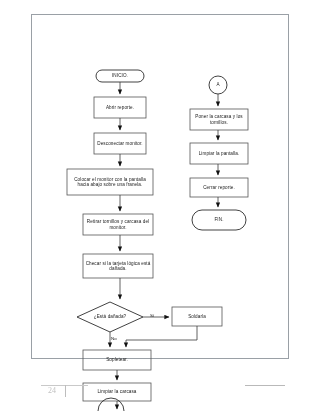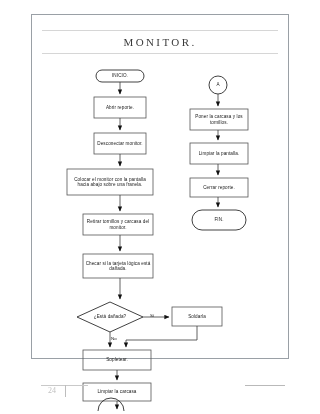--- a/index.html
+++ b/index.html
@@ -36,25 +36,20 @@
              letter-spacing:0.1px;padding:0 2px;}
   .edge-label{position:absolute;font-size:4.4px;color:#1a1a1a;}
 </style>
 </head>
 <body>
 
 <div id="page">
 
   <div id="page-frame"></div>
 
-  <div id="header">
-    <div class="hrule"></div>
-    <div id="doc-title">MONITOR.</div>
-    <div class="hrule"></div>
-  </div>
 
   <div id="flow">
 
     <svg width="320" height="414" viewBox="0 0 320 414">
       <defs>
         <marker id="arr" markerWidth="6" markerHeight="6" refX="4.6" refY="2.2" orient="auto" markerUnits="userSpaceOnUse">
           <path d="M0,0 L5,2.2 L0,4.4 z" fill="#111"></path>
         </marker>
       </defs>
       <g stroke="#3a3a3a" stroke-width="0.8" fill="none">

